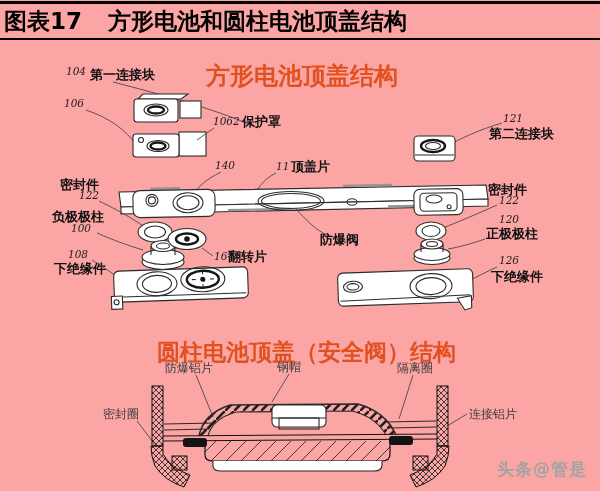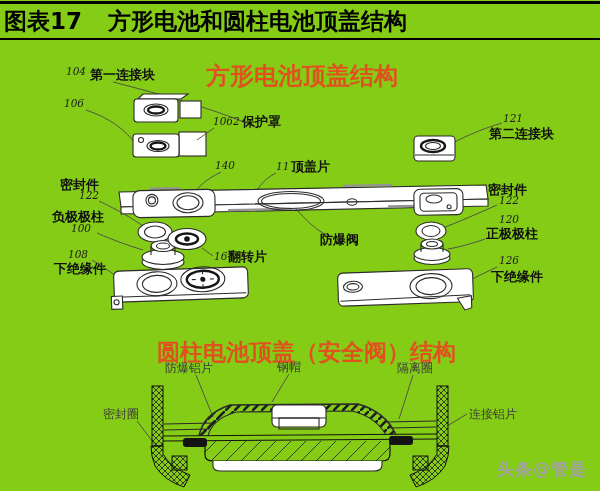--- a/index.html
+++ b/index.html
@@ -1,17 +1,17 @@
 <!DOCTYPE html>
 <html><head>
 <meta charset="utf-8">
 <style>
   html,body { margin:0; padding:0; background:#fff; }
   .page {
-    position:relative; width:600px; height:491px; background:#84cc16;
+    position:relative; width:600px; height:491px; background:#fca5a5;
     font-family:"DejaVu Sans","Liberation Sans",sans-serif; overflow:hidden;
   }
   
   .rule-top   { position:absolute; left:0; top:1px;  width:600px; height:3px; background:#000; }
   .rule-bot   { position:absolute; left:0; top:38px; width:600px; height:2px; background:#000; }
   .titlebar   { position:absolute; left:4px; top:6px; width:592px; height:30px;
                 font-size:23px; font-weight:700; color:#000; white-space:nowrap; }
   .fig-no     { margin-right:26px; }
   
   .num  { font:italic 10.5px "DejaVu Serif","Liberation Serif",serif; fill:#1c1c1c; }

